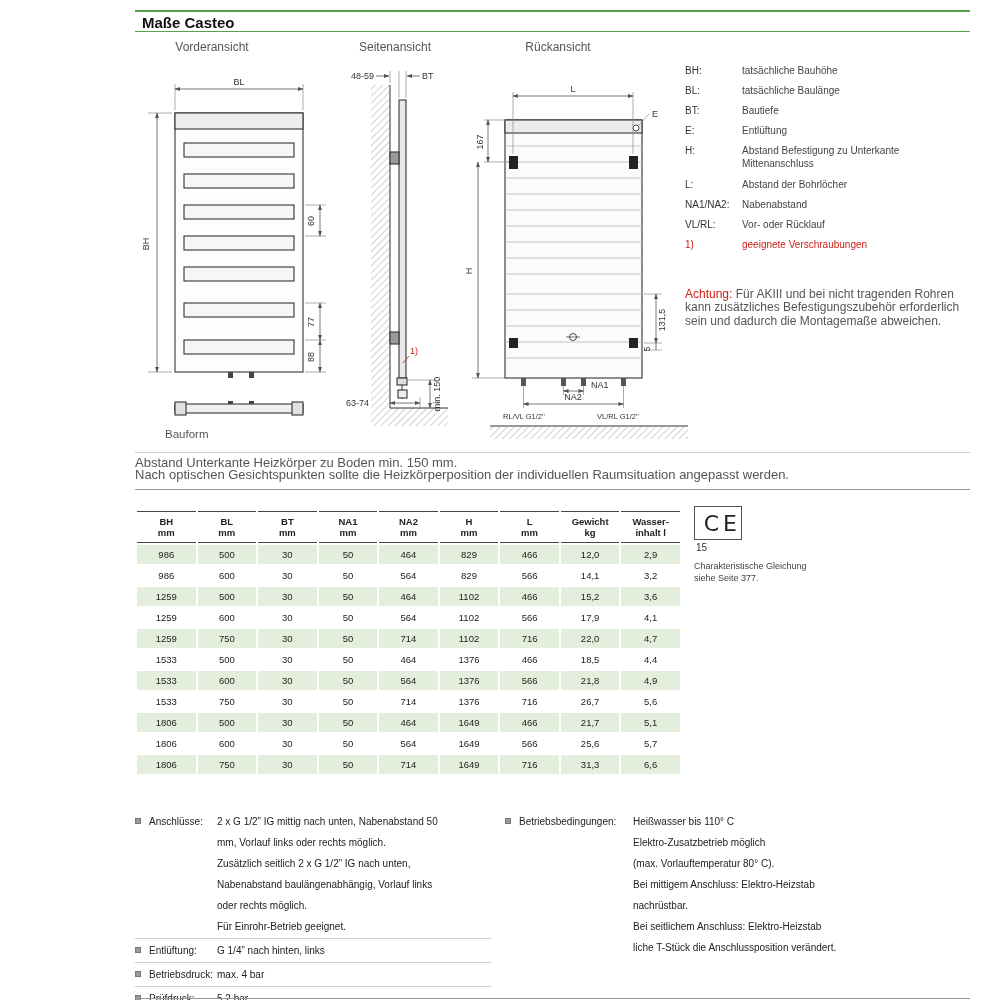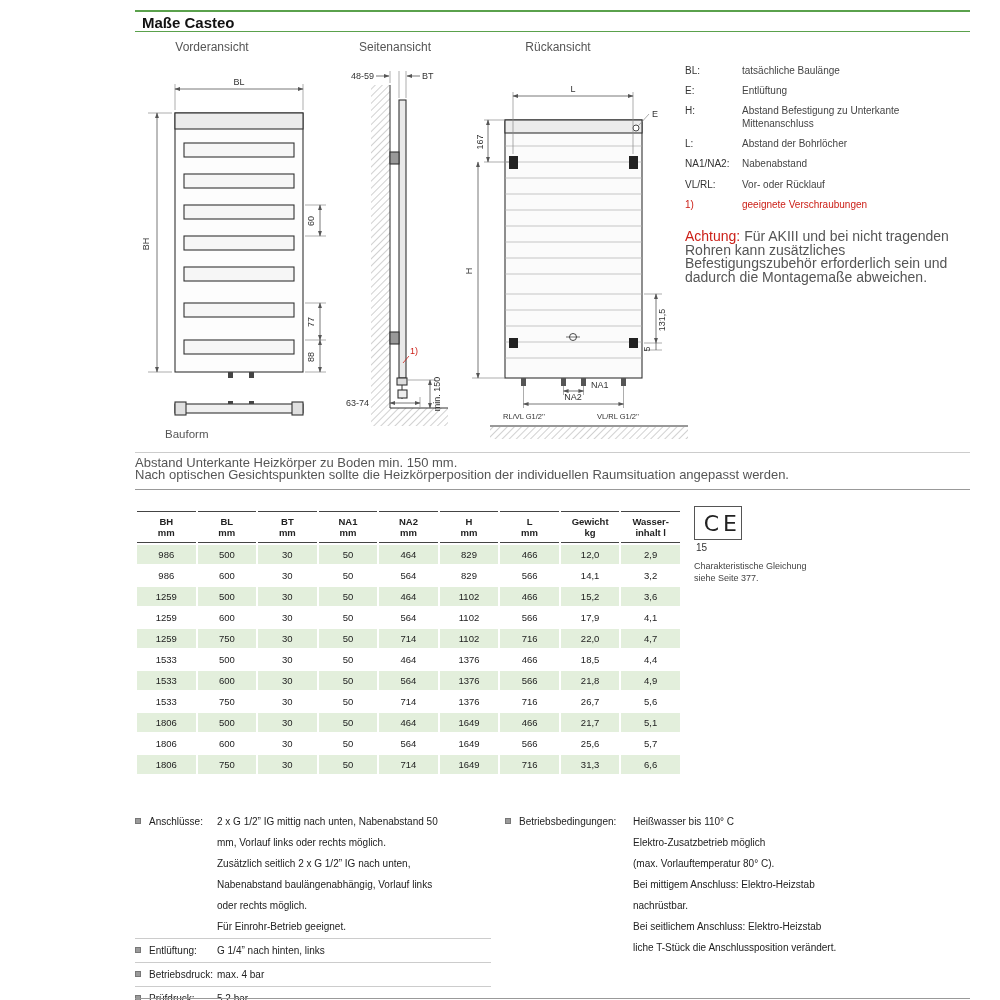--- a/index.html
+++ b/index.html
@@ -12,21 +12,21 @@
   .rule.light{border-top:1px solid #ccc}
   .rule.mid{border-top:1px solid #999}
   .page-title{position:absolute;left:142px;top:14px;font-size:15px;font-weight:bold;color:#111}
   .view-title{position:absolute;top:40px;transform:translateX(-50%);font-size:12px;color:#555}
   
   .legend{position:absolute;left:685px;top:60px;width:288px;font-size:10px}
   .legend-row{display:flex;padding:3.6px 0;line-height:13px}
   .legend-term{width:57px;flex:none;color:#333}
   .legend-def{flex:1;color:#444}
   .legend-row.red .legend-term,.legend-row.red .legend-def{color:var(--red)}
-  .warning{margin-top:16px;width:276px;font-size:14px;line-height:13.5px;color:#555}
+  .warning{margin-top:33px;width:276px;font-size:12px;line-height:13.5px;color:#555}
   .warning .red{color:var(--red)}
   
   .bauform{position:absolute;left:165px;top:428px;font-size:11.5px;color:#555}
   .notes{position:absolute;left:135px;top:457px;font-size:13px;line-height:12px;color:#555}
   
   .dim-table{position:absolute;left:135px;top:509px;width:547px;table-layout:fixed;
              border-collapse:separate;border-spacing:2px 2px;font-size:9.5px}
   .dim-table th{border-top:1px solid #444;border-bottom:1px solid #444;font-weight:bold;
                 text-align:center;padding:4px 0;line-height:11px;background:#fff}
   .dim-table td{text-align:center;height:19px;background:#fff;color:#222}
@@ -227,22 +227,30 @@
       <text x="618" y="419" text-anchor="middle" class="small">VL/RL G1/2''</text>
 
       <line x1="490" y1="426" x2="688" y2="426" stroke="#333" stroke-width="1"></line>
       <rect x="490" y="426" width="198" height="13" fill="url(#hatch)"></rect>
     </g>
   </svg>
 
   <div class="legend">
     <div>
         <div class="legend-row">
+          <span class="legend-term">BH:</span>
+          <span class="legend-def">tatsächliche Bauhöhe</span>
+        </div>
+        <div class="legend-row">
           <span class="legend-term">BL:</span>
           <span class="legend-def">tatsächliche Baulänge</span>
+        </div>
+        <div class="legend-row">
+          <span class="legend-term">BT:</span>
+          <span class="legend-def">Bautiefe</span>
         </div>
         <div class="legend-row">
           <span class="legend-term">E:</span>
           <span class="legend-def">Entlüftung</span>
         </div>
         <div class="legend-row">
           <span class="legend-term">H:</span>
           <span class="legend-def">Abstand Befestigung zu Unterkante Mittenanschluss</span>
         </div>
         <div class="legend-row">

